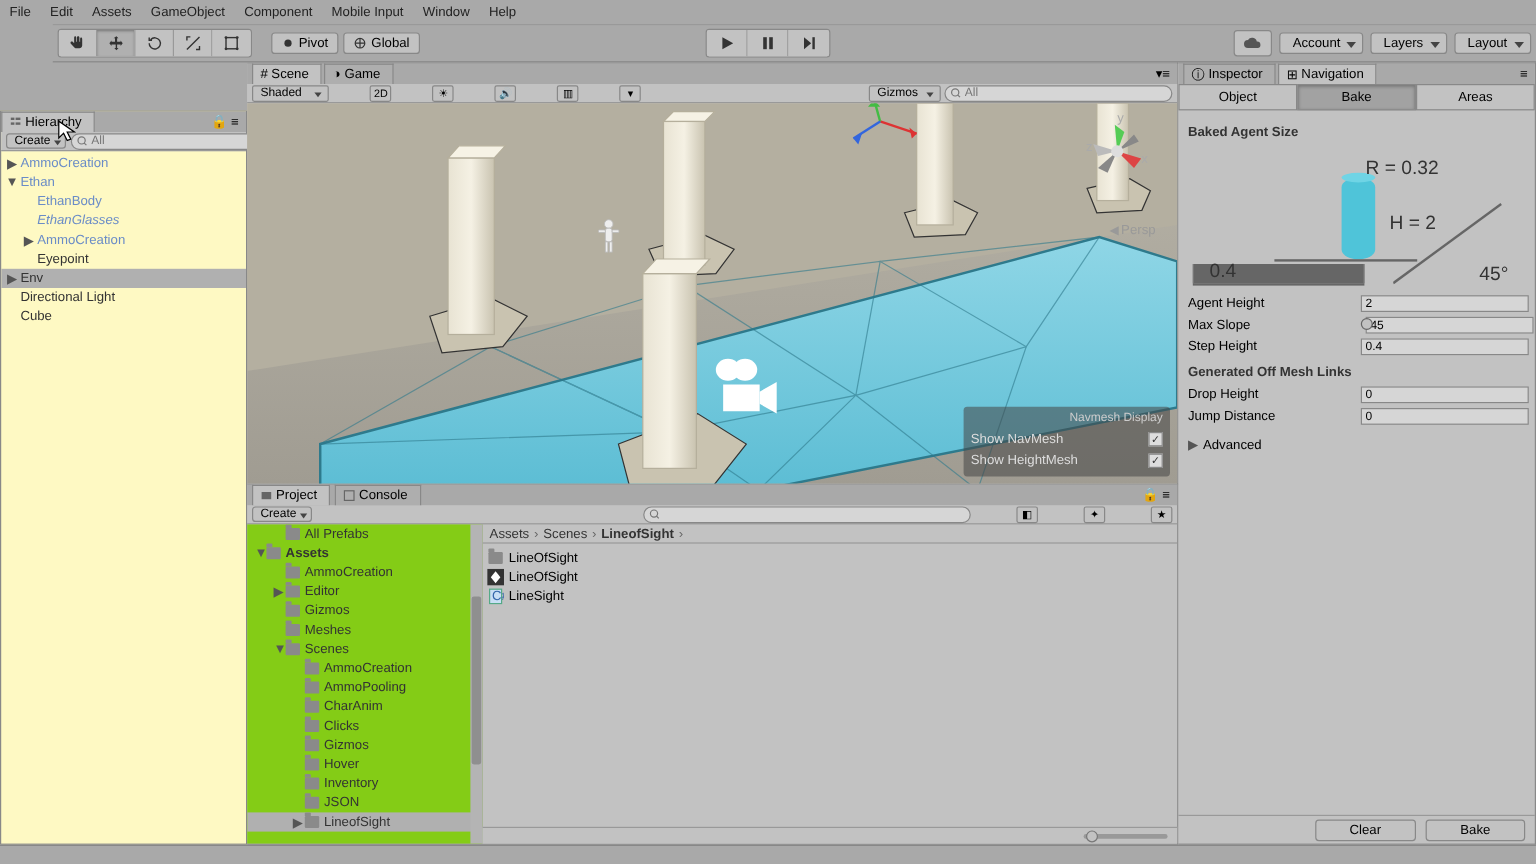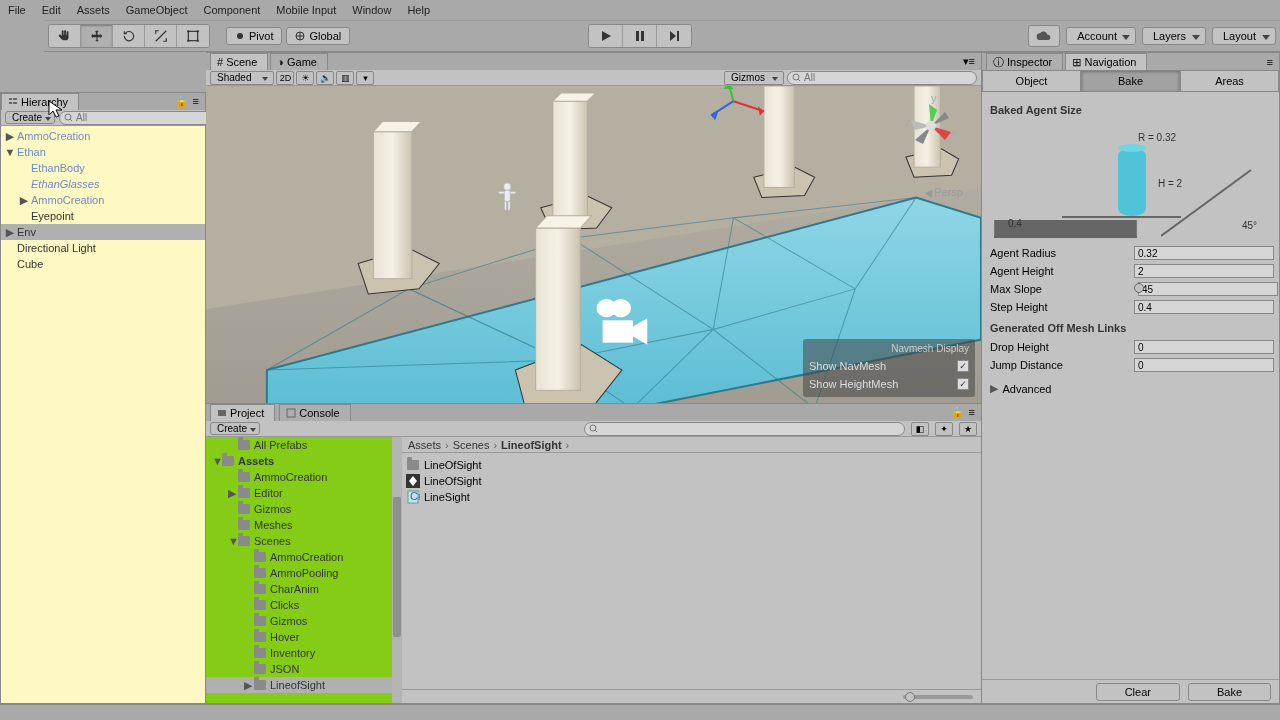--- a/index.html
+++ b/index.html
@@ -47,21 +47,21 @@
 .treerow .label { padding-left:2px;}
 .treerow.plain{color:#333;}
 
 
 .center { flex:1; display:flex; flex-direction:column; }
 .sceneframe { flex:0 0 352px; display:flex; flex-direction:column; border:1px solid #888; border-left:none; background:#c2c2c2;}
 .scene-tabs { height:17px; background:#a9a9a9; display:flex; align-items:center; gap:2px; padding-left:4px;}
 .scene-toolbar { height:16px; background:#c2c2c2; border-bottom:1px solid #999; display:flex; align-items:center; padding:0 4px; gap:2px;}
 .shaded { border:1px solid #888; background:#c2c2c2; padding:0 22px 0 6px; height:14px; font-size:10px; position:relative; border-radius:2px;}
 .shaded::after{content:'';position:absolute;right:5px;top:5px;border-left:3px solid transparent;border-right:3px solid transparent;border-top:4px solid #444;}
-.tinybtn{width:18px;height:14px;border:1px solid #888;border-radius:2px;background:#c2c2c2;display:flex;align-items:center;justify-content:center;font-size:9px;cursor:pointer;}
+.tinybtn{width:18px;height:14px;border:1px solid #888;border-radius:2px;background:#c2c2c2;display:flex;align-items:center;justify-content:center;font-size:9px;cursor:pointer;margin-left:32px;}
 .scene-viewport { flex:1; position:relative; overflow:hidden; background:linear-gradient(#b8b4a8,#a09c92);}
 .ground { position:absolute; inset:0; }
 .navbox { position:absolute; right:6px; bottom:6px; width:172px; background:rgba(70,70,70,.55); border-radius:3px; color:#ddd; padding:4px 6px;}
 .navbox .hdr{text-align:right;font-size:10px;margin-bottom:3px;color:#ccc;}
 .navbox .row{display:flex;justify-content:space-between;align-items:center;height:18px;font-size:10px;}
 .chk{width:12px;height:12px;border:1px solid #888;background:#ddd;display:flex;align-items:center;justify-content:center;font-size:9px;color:#333;}
 .orientgizmo{position:absolute;top:10px;right:20px;width:60px;height:60px;}
 .persp{position:absolute;top:100px;right:18px;color:#999;font-size:10px;display:flex;align-items:center;gap:2px;}
 
 
@@ -92,21 +92,21 @@
 .right-tabs{height:17px;background:#a9a9a9;display:flex;align-items:center;padding-left:4px;gap:2px;}
 .subtabs{height:22px;display:flex;}
 .subtab{flex:1;display:flex;align-items:center;justify-content:center;border:1px solid #888;background:#c2c2c2;cursor:pointer;}
 .subtab.active{background:#a2a2a2;box-shadow:inset 0 1px 3px rgba(0,0,0,.3);}
 .navcontent{padding:6px 8px;flex:1;overflow:auto;}
 .sectionhdr{font-weight:bold;font-size:11px;margin:6px 0 4px 0;color:#333;}
 .diagram{height:118px;position:relative;margin-bottom:6px;}
 .diagram .cyl{position:absolute;left:128px;top:28px;width:28px;height:68px;background:#4fc4d9;border-radius:14px/8px;}
 .diagram .cyl::before{content:'';position:absolute;top:-4px;left:0;right:0;height:8px;background:#6fd4e5;border-radius:14px/4px;}
 .diagram .floor{position:absolute;left:4px;right:20px;top:96px;height:2px;background:#666;}
-.diagram .lbl{position:absolute;font-size:10px;color:#333;}
+.diagram .lbl{position:absolute;font-size:16px;color:#333;}
 .proprow{display:flex;align-items:center;height:18px;gap:4px;}
 .proprow .plabel{flex:0 0 140px;}
 .proprow input{flex:1;height:14px;background:#d6d6d6;border:1px solid #888;padding:0 3px;font-size:10px;}
 .proprow .slidertrack{flex:1;height:4px;background:#888;position:relative;border-radius:2px;}
 .proprow .sliderknob{position:absolute;top:-4px;width:10px;height:10px;border-radius:50%;background:#c2c2c2;border:1px solid #666;}
 .advancedrow{display:flex;align-items:center;gap:4px;margin-top:8px;cursor:pointer;}
 .right-footer{height:24px;display:flex;align-items:center;justify-content:flex-end;gap:8px;padding:0 8px;border-top:1px solid #999;}
 .btn {border:1px solid #888;border-radius:3px;background:#c2c2c2;padding:2px 28px;cursor:pointer;}
 
 
@@ -592,24 +592,20 @@
         <div class="floor" style="left:72px;right:90px;"></div>
         <svg style="position:absolute;right:10px;top:40px;" width="100" height="80">
             <line x1="0" y1="76" x2="90" y2="10" stroke="#666" stroke-width="2"></line>
           </svg>
         <div class="lbl" style="left:148px;top:12px;">R = 0.32</div>
         <div class="lbl" style="left:168px;top:58px;">H = 2</div>
         <div class="lbl" style="left:18px;top:98px;">0.4</div>
         <div class="lbl" style="right:14px;top:100px;">45°</div>
       </div>
       <div class="proprow">
-          <div class="plabel">Agent Radius</div>
-          <input value="0.32" style="">
-        </div>
-      <div class="proprow">
           <div class="plabel">Agent Height</div>
           <input value="2" style="">
         </div>
       <div class="proprow">
           <div class="plabel">Max Slope</div>
           <div class="slidertrack">
             <div class="sliderknob" style="left:58%;"></div>
           </div>
           <input style="flex: 0 0 44px;" value="45">
         </div>

